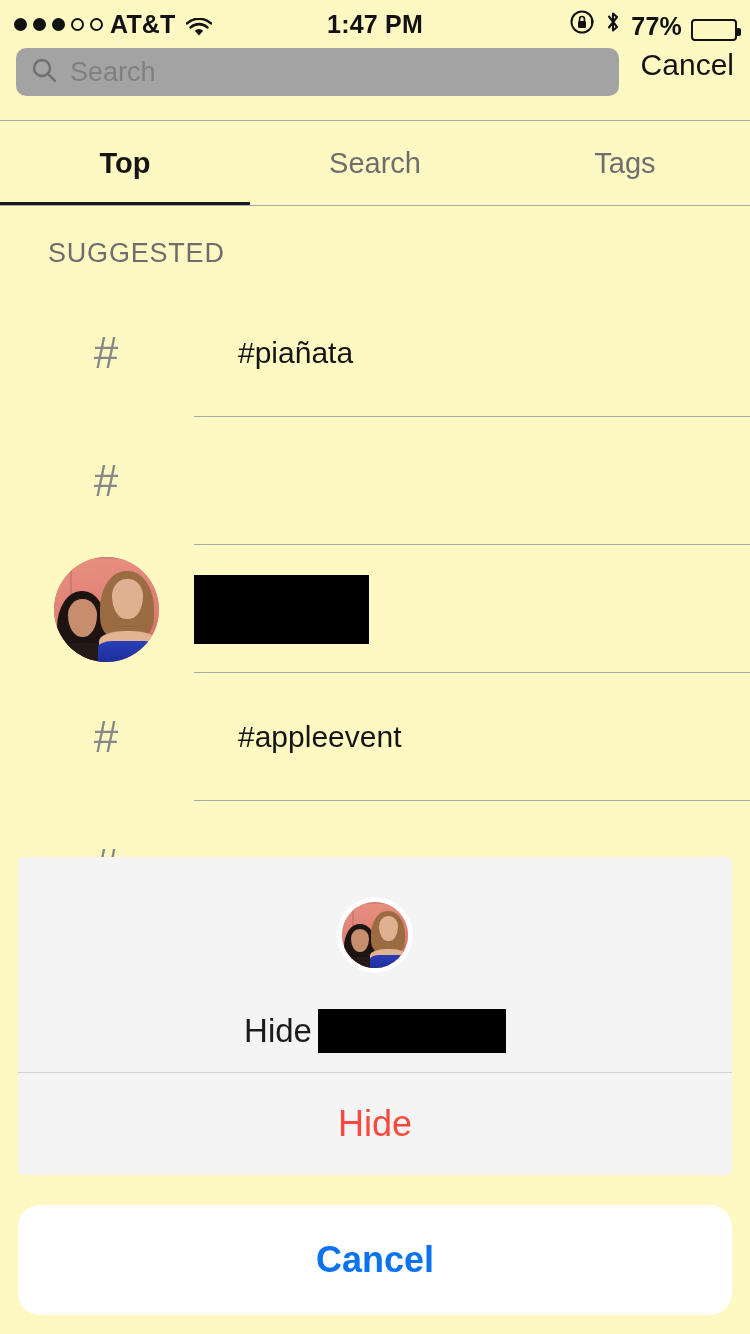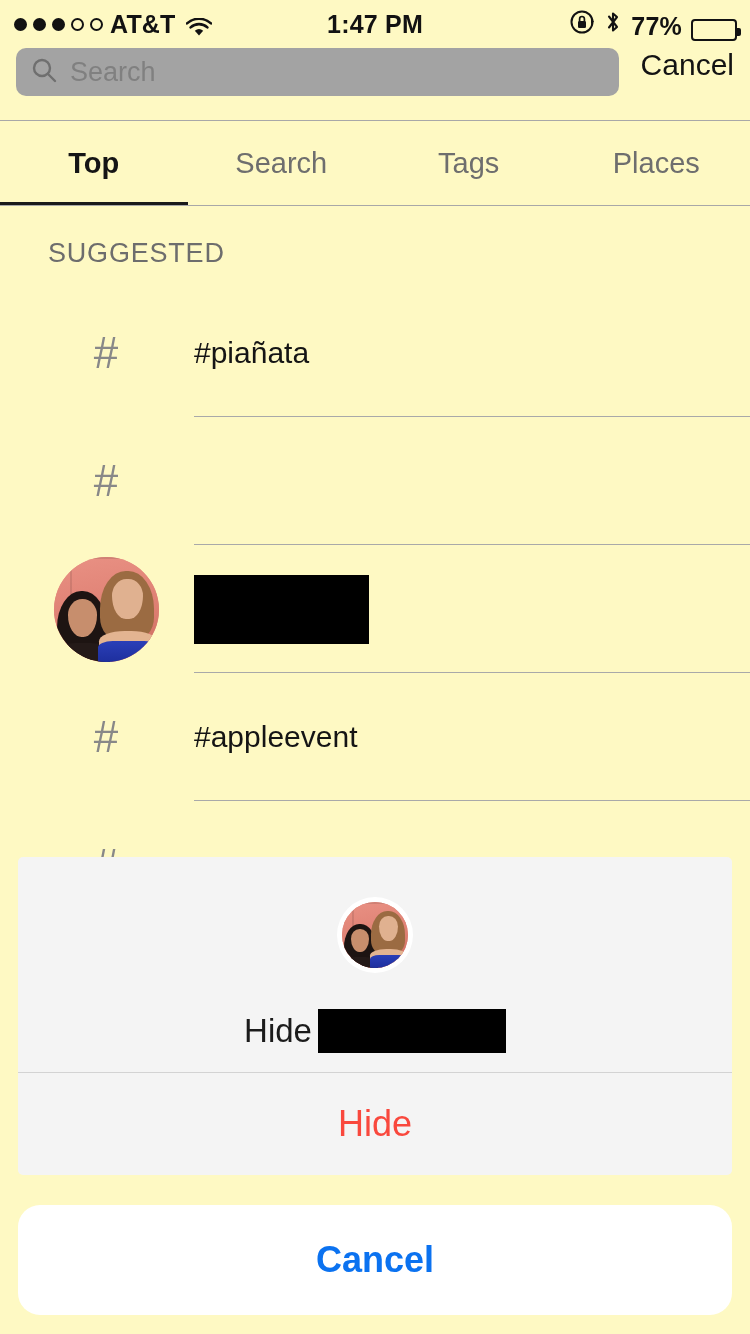--- a/index.html
+++ b/index.html
@@ -91,21 +91,21 @@
   }
   .row {
     position:relative; height:128px;
     display:flex; align-items:center;
   }
   .row .hashicon {
     width:176px; text-align:center;
     font-size:44px; color:#888888; font-weight:300;
   }
   .row .avatar-wrap { width:176px; display:flex; justify-content:center; }
-  .row .label { font-size:30px; color:#151515; }
+  .row .label { font-size:30px; color:#151515;margin-left:44px; }
   .row .redaction { background:#000; }
   .row-sep {
     position:absolute; left:176px; right:0; bottom:0;
     height:1px; background:#a9a9a9;
   }
   .row .sublabel { font-size:26px; color:#6d6d6d; margin-top:4px; }
   .row .col { display:flex; flex-direction:column; justify-content:center; }
 
   
   .avatar {
@@ -243,21 +243,20 @@
         </span>
         <span class="ph">Search</span>
       </div>
       <div id="cancel-search">Cancel</div>
     </div>
 
     <div id="tabs">
       <div class="tab active">Top</div>
       <div class="tab">Search</div>
       <div class="tab">Tags</div>
-      <div class="tab">Places</div>
     </div>
 
     <div id="list">
 
       <div class="section-head">SUGGESTED</div>
 
       <div class="row">
         <div class="hashicon">#</div>
         <div class="col">
           <div class="label">#piañata</div>

